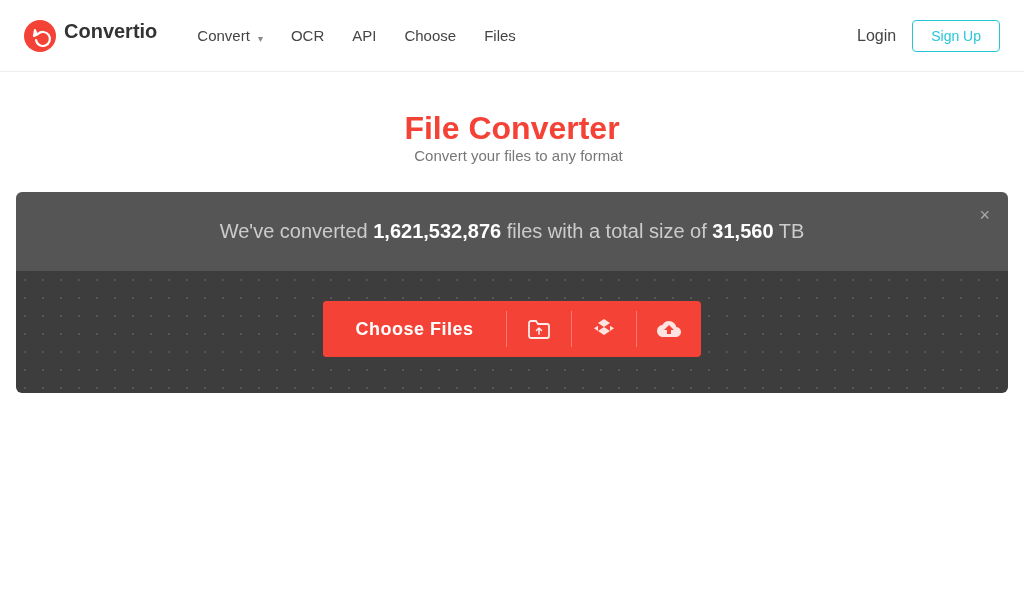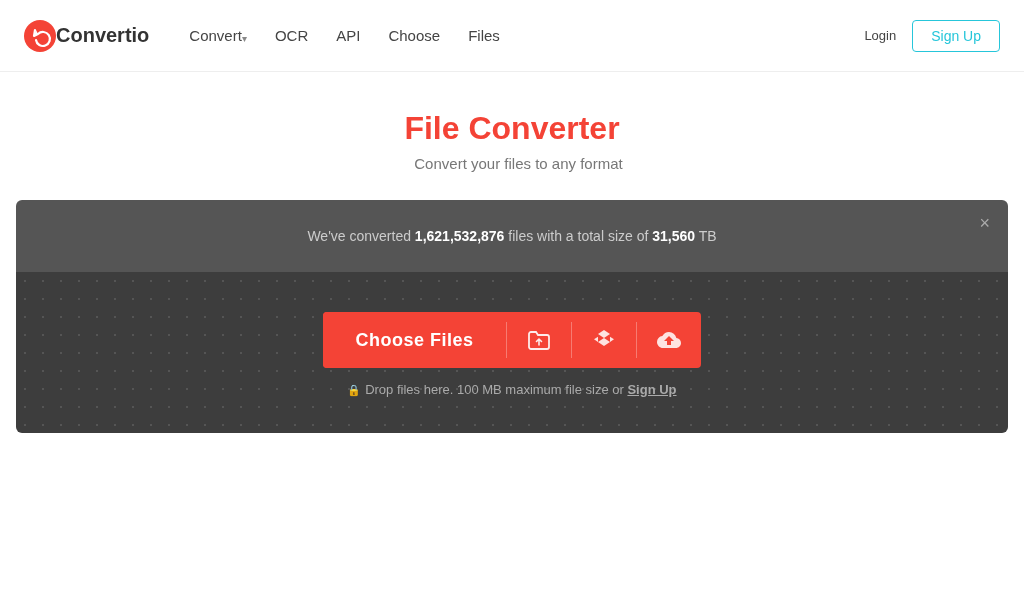--- a/index.html
+++ b/index.html
@@ -9,21 +9,22 @@
     .header {
       display: flex;
       align-items: center;
       padding: 0 24px;
       height: 72px;
       background: #fff;
       border-bottom: 1px solid #eee;
     }
     .logo-area {
       display: flex;
-      align-items: center;
+      align-items: flex-start;
+      gap: 8px;
       margin-right: 40px;
       text-decoration: none;
     }
     .logo-icon {
       width: 32px;
       height: 32px;
     }
     .logo-text {
       font-size: 20px;
       font-weight: 700;
@@ -34,34 +35,34 @@
       align-items: center;
       gap: 28px;
       flex: 1;
     }
     .nav-item {
       font-size: 15px;
       color: #444;
       text-decoration: none;
       display: flex;
       align-items: flex-end;
-      gap: 0;
+      gap: 8px;
       cursor: pointer;
     }
     .chevron-down {
       font-size: 10px;
       color: #888;
     }
     .header-right {
       display: flex;
       align-items: center;
       gap: 16px;
     }
     .login-btn {
-      font-size: 13px;
+      font-size: 16px;
       color: #444;
       cursor: pointer;
       background: none;
       border: none;
     }
     .signup-btn {
       font-size: 14px;
       color: #26c6da;
       border: 1.5px solid #26c6da;
       background: #fff;
@@ -74,21 +75,20 @@
     
     .hero {
       text-align: center;
       padding: 38px 0 28px;
       background: #fff;
     }
     .hero-title {
       font-size: 32px;
       font-weight: 600;
       color: #f44336;
-      margin-bottom: 8px;
     }
     .hero-subtitle {
       font-size: 15px;
       color: #777;
       margin-left: 13px;
     }
 
     
     .converter-box {
       margin: 0 16px;
@@ -96,21 +96,21 @@
       overflow: hidden;
       position: relative;
     }
     .converter-top {
       background: #555;
       padding: 28px 0;
       text-align: center;
       position: relative;
     }
     .stats-text {
-      font-size: 14px;
+      font-size: 20px;
       color: #ccc;
       font-weight: 300;
     }
     .stats-text strong {
       color: #fff;
       font-weight: 700;
     }
     .close-btn {
       position: absolute;
       top: 14px;
@@ -121,21 +121,21 @@
       background: none;
       border: none;
       line-height: 1;
     }
     .converter-bottom {
       background: #4a4a4a;
       
       background-image: radial-gradient(circle, #555 1px, transparent 1px);
       background-size: 18px 18px;
       background-color: #3d3d3d;
-      padding: 40px 0 36px;
+      padding: 30px 0 36px;
       display: flex;
       flex-direction: column;
       align-items: center;
       gap: 14px;
     }
     .choose-files-row {
       display: flex;
       align-items: center;
       background: #f44336;
       border-radius: 4px;
@@ -256,17 +256,14 @@
       </button>
       <div class="icon-divider"></div>
       <button class="cloud-icon-btn" title="Upload from Google Drive">
 
         <svg width="24" height="24" viewBox="0 0 24 24" fill="none" xmlns="http://www.w3.org/2000/svg">
           <path d="M19.35 10.04A7.49 7.49 0 0 0 12 4C9.11 4 6.6 5.64 5.35 8.04A5.994 5.994 0 0 0 0 14c0 3.31 2.69 6 6 6h13c2.76 0 5-2.24 5-5 0-2.64-2.05-4.78-4.65-4.96zM14 13v4h-4v-4H7l5-5 5 5h-3z" fill="rgba(255,255,255,0.85)"></path>
         </svg>
       </button>
     </div>
 
-    <p class="drop-text">
-      <span class="lock-icon-small">🔒</span><span>Drop files here. 100 MB maximum file size or </span><a href="#">Sign Up</a>
-    </p>
   </div>
 </div>
 
 </body></html>

